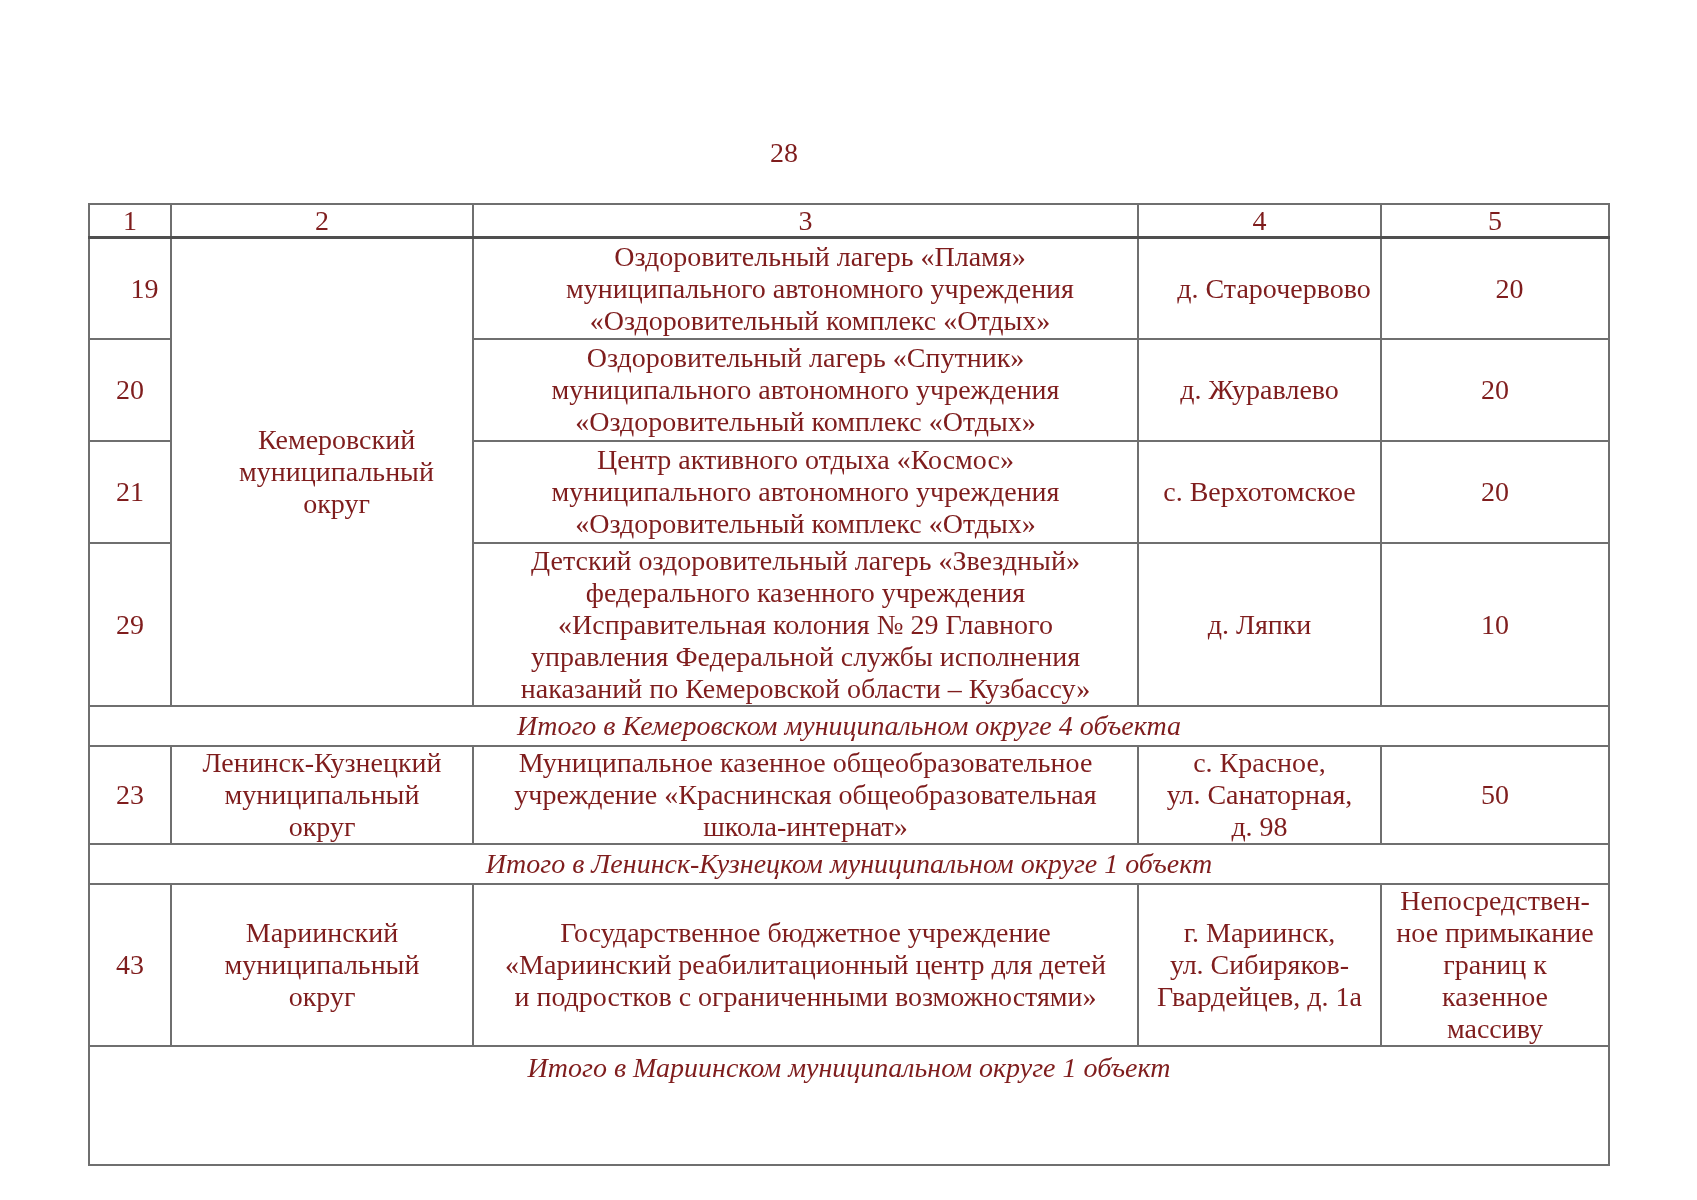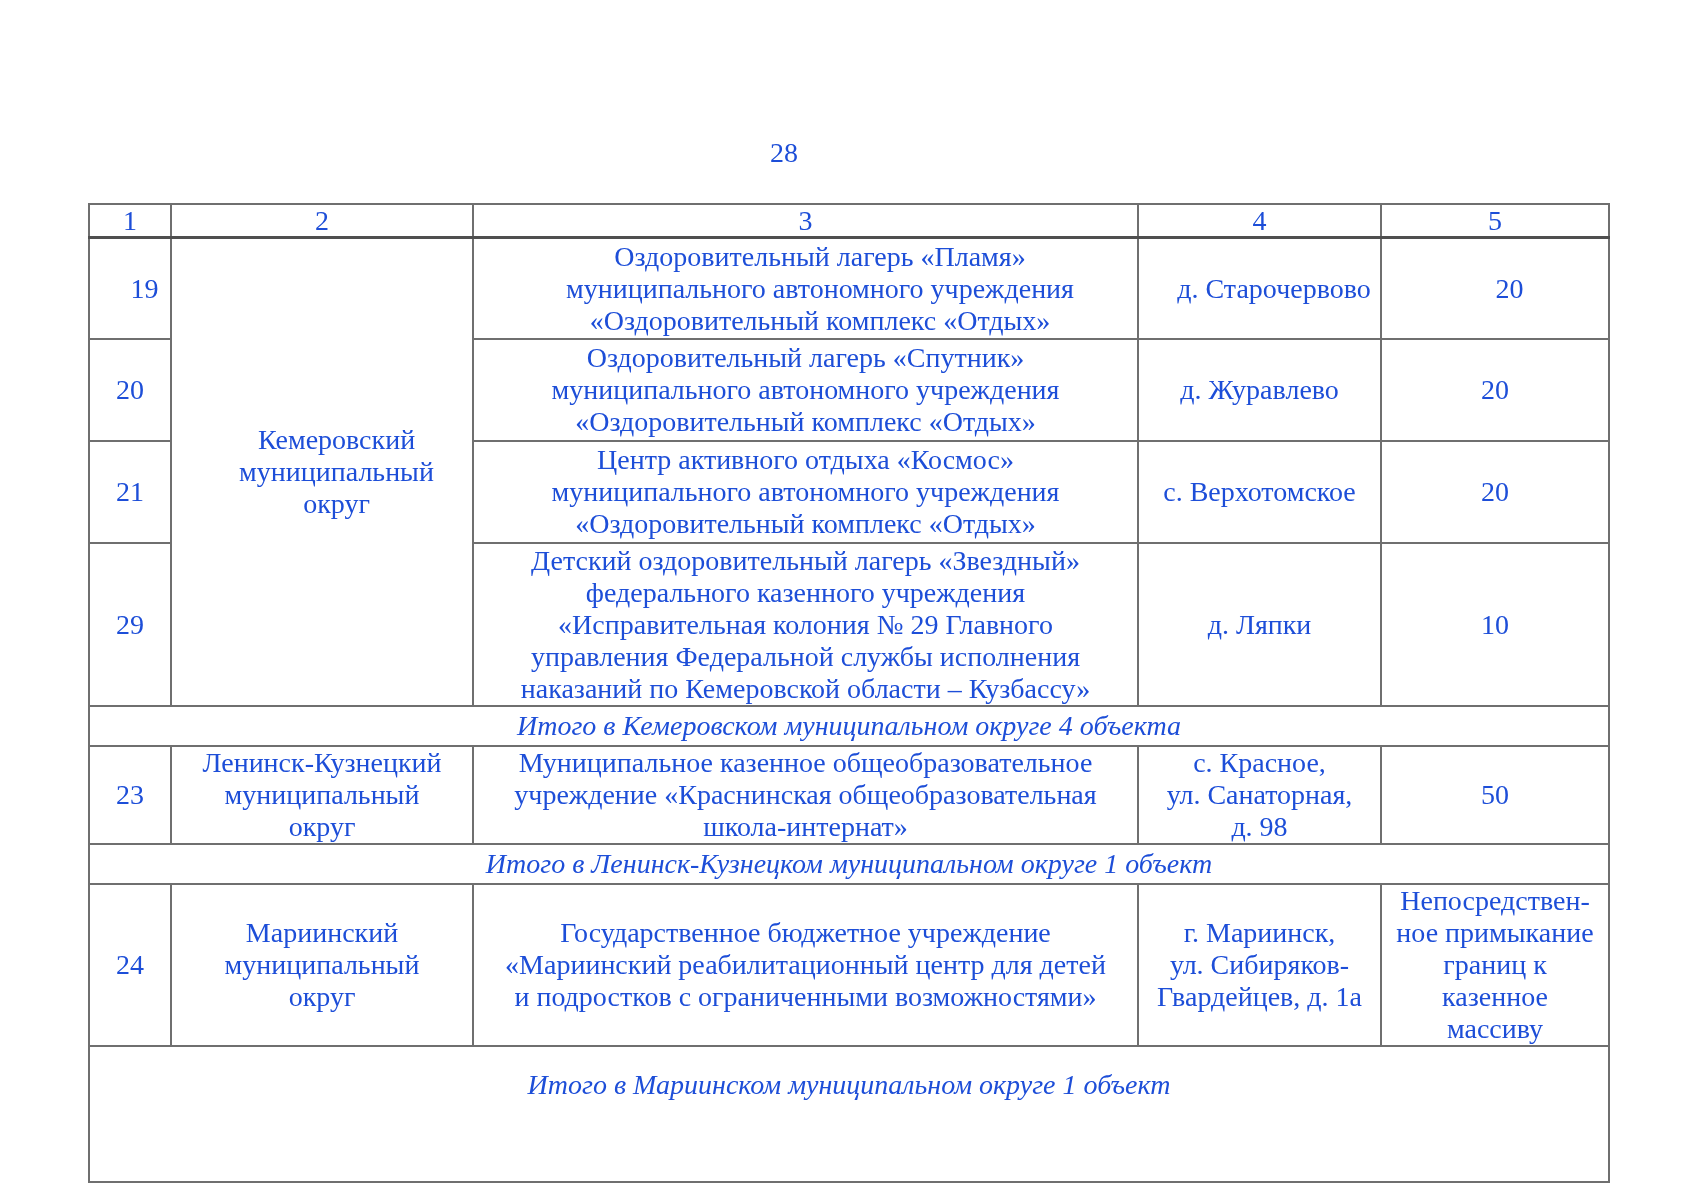--- a/index.html
+++ b/index.html
@@ -6,21 +6,21 @@
     margin: 0;
     padding: 0;
     background: #ffffff;
   }
   .page {
     position: relative;
     width: 1697px;
     height: 1200px;
     background: #ffffff;
     font-family: "Liberation Serif", "DejaVu Serif", serif;
-    color: #1d4ed8;
+    color: #7f1d1d;
     overflow: hidden;
   }
   .page-number {
     position: absolute;
     top: 138px;
     left: 88px;
     width: 1392px;
     text-align: center;
     font-size: 28px;
     line-height: 30px;
@@ -51,21 +51,21 @@
   tr.r19 td { height: 99px; padding-left: 33px; }
   tr.r20 td { height: 100px; }
   tr.r21 td { height: 100px; text-align: center; }
   tr.r22 td { height: 161px; }
   tr.r23 td { height: 94px; }
   tr.r24 td { height: 157px; }
   tr.total td { height: 38px; font-style: italic; }
   tr.total-last td {
     height: 112px;
     vertical-align: top;
-    padding-top: 22px;
+    padding-top: 5px;
   }
 </style>
 </head>
 <body>
 
 <div class="page">
 
   <div class="page-number">28</div>
 
   <table class="doc-table">
@@ -143,21 +143,21 @@
 ул. Санаторная,
 д. 98</td>
       <td>50</td>
     </tr>
 
     <tr class="total">
       <td colspan="5">Итого в Ленинск-Кузнецком муниципальном округе 1 объект</td>
     </tr>
 
     <tr class="r24">
-      <td>24</td>
+      <td>43</td>
       <td>Мариинский
 муниципальный
 округ</td>
       <td>Государственное бюджетное учреждение
 «Мариинский реабилитационный центр для детей
 и подростков с ограниченными возможностями»</td>
       <td>г. Мариинск,
 ул. Сибиряков-
 Гвардейцев, д. 1а</td>
       <td>Непосредствен-

